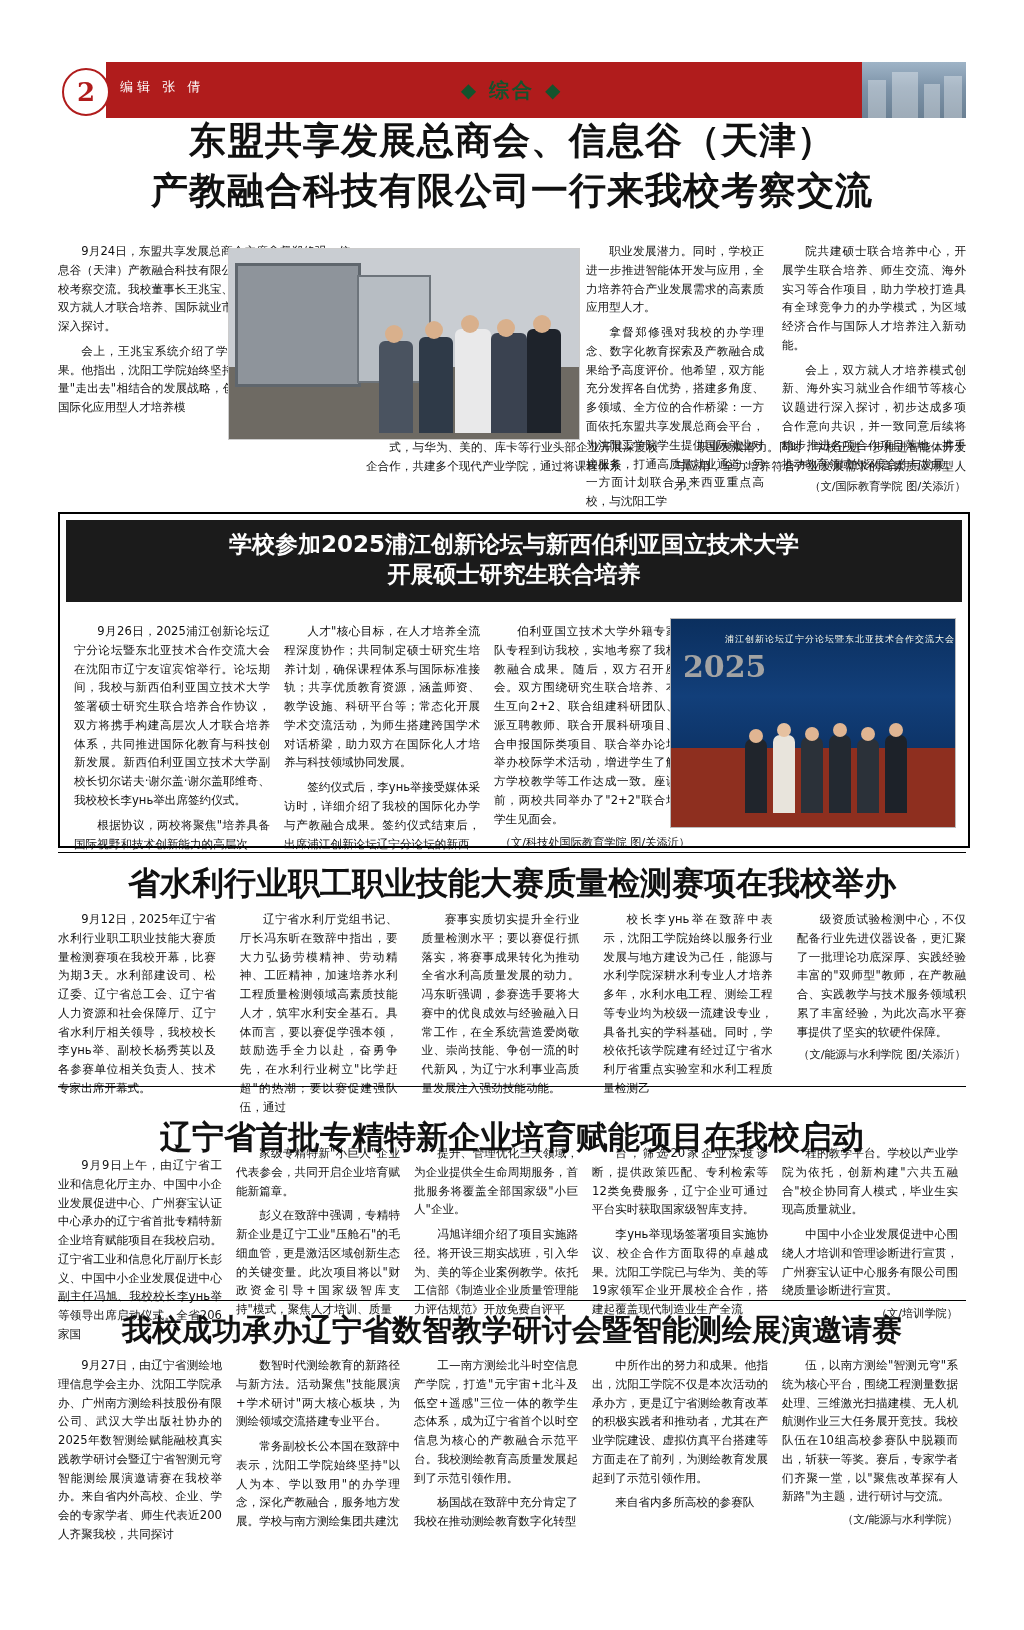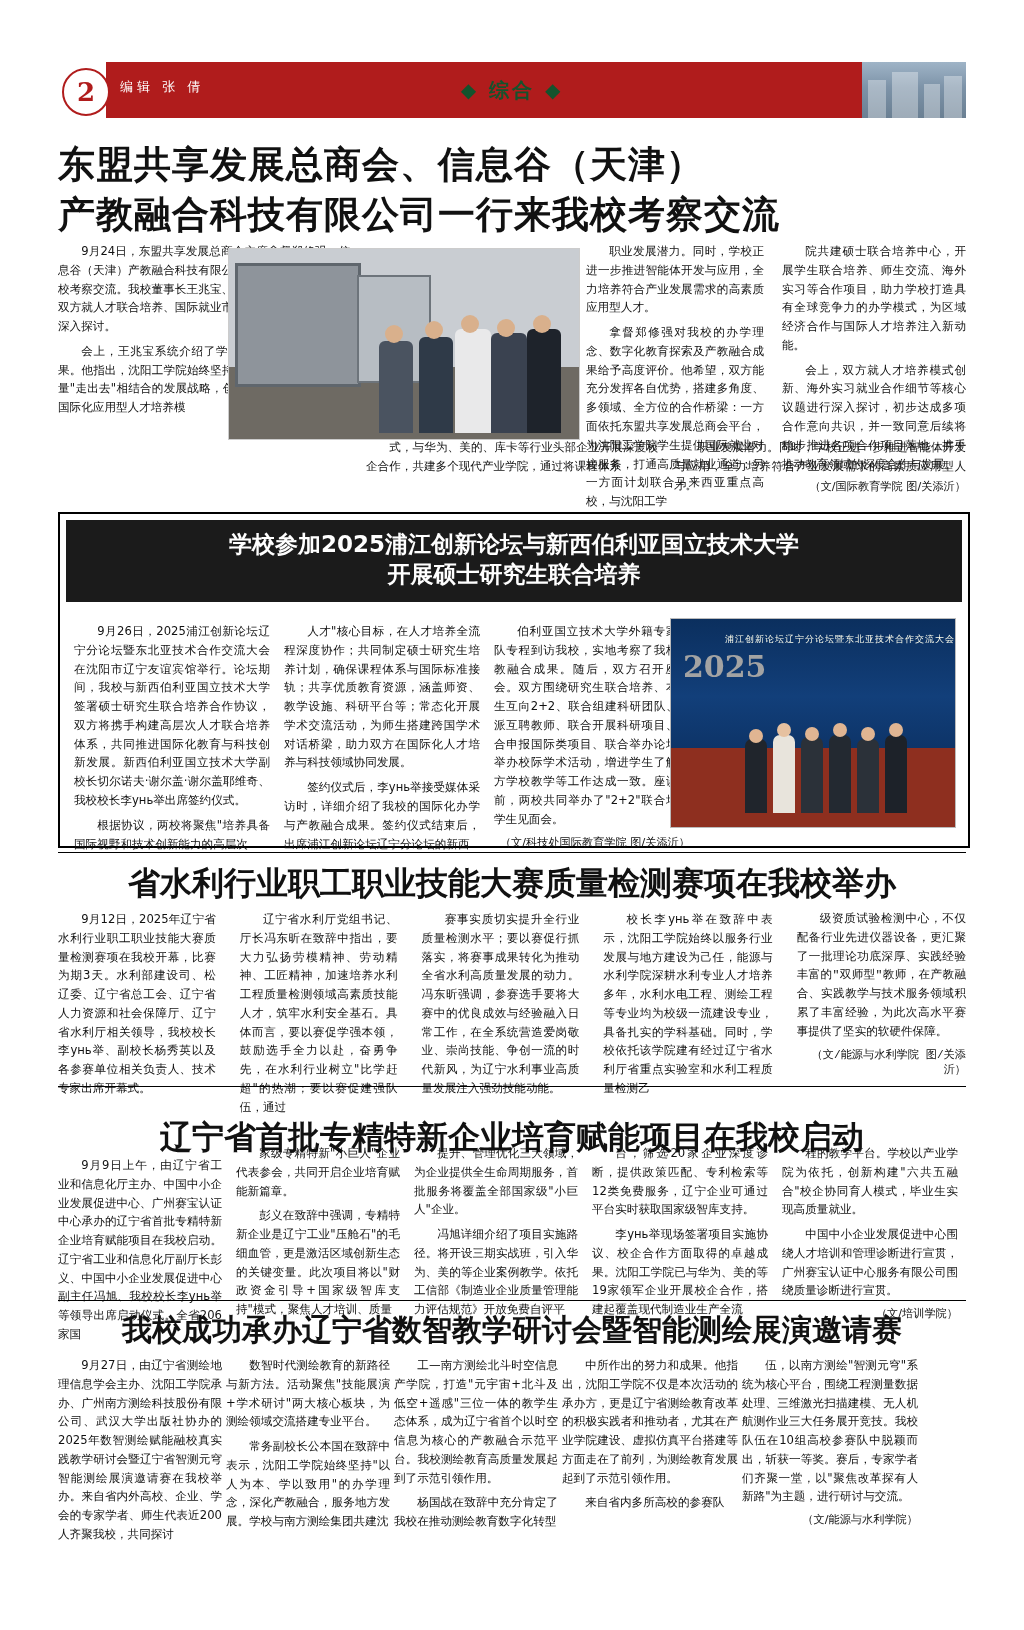--- a/index.html
+++ b/index.html
@@ -8,21 +8,21 @@
   
   .masthead{position:absolute;left:58px;top:62px;width:908px;height:56px;background:#b01c1c;display:flex;align-items:center;}
   .mh-left{width:48px;height:56px;background:#fff;}
   .page-no{position:absolute;left:62px;top:68px;width:44px;height:44px;border:2px solid #b01c1c;border-radius:50%;display:flex;align-items:center;justify-content:center;font-size:26px;font-weight:bold;color:#b01c1c;background:#fff;font-family:"DejaVu Serif","Liberation Serif",serif;}
   .mh-editor{position:absolute;left:120px;top:78px;font-size:13px;color:#fff;letter-spacing:4px;font-family:"DejaVu Sans","Liberation Sans",sans-serif;}
   .mh-center{position:absolute;left:58px;top:62px;width:908px;height:56px;display:flex;align-items:center;justify-content:center;pointer-events:none;}
   .mh-center span{font-size:20px;color:#14532d;letter-spacing:3px;font-weight:bold;}
   .mh-photo{position:absolute;right:58px;top:62px;width:104px;height:56px;overflow:hidden;background:linear-gradient(180deg,#9fb4c7 0%,#7d93a8 45%,#6a7f92 100%);}
   .mh-photo .bld{position:absolute;background:rgba(255,255,255,.35);}
   
-  .h1-block{position:absolute;left:58px;top:140px;width:908px;text-align:left;}
+  .h1-block{position:absolute;left:58px;top:116px;width:908px;text-align:center;}
   .h1-line{font-size:37px;font-weight:bold;line-height:1.35;letter-spacing:1px;font-family:"DejaVu Sans","Liberation Sans",sans-serif;}
   
   .a1{position:absolute;left:58px;top:242px;width:908px;}
   .cols3{display:flex;gap:16px;}
   .col{width:292px;}
   p.t{font-size:11.6px;line-height:1.62;text-align:justify;margin:0 0 6px 0;text-indent:2em;}
   .photo1{width:350px;height:190px;position:absolute;left:228px;top:248px;border:1px solid #ccc;overflow:hidden;background:#2b2f33;}
   .sig{text-align:right;font-size:11.2px;margin-top:4px;}
   
   .box2{position:absolute;left:58px;top:512px;width:908px;height:332px;border:2px solid #000;background:#fff;}
@@ -173,21 +173,21 @@
       </div>
       <div style="width:164px;">
         <p class="t">辽宁省水利厅党组书记、厅长冯东昕在致辞中指出，要大力弘扬劳模精神、劳动精神、工匠精神，加速培养水利工程质量检测领域高素质技能人才，筑牢水利安全基石。具体而言，要以赛促学强本领，鼓励选手全力以赴，奋勇争先，在水利行业树立"比学赶超"的热潮；要以赛促建强队伍，通过</p>
       </div>
       <div style="width:164px;">
         <p class="t">赛事实质切实提升全行业质量检测水平；要以赛促行抓落实，将赛事成果转化为推动全省水利高质量发展的动力。冯东昕强调，参赛选手要将大赛中的优良成效与经验融入日常工作，在全系统营造爱岗敬业、崇尚技能、争创一流的时代新风，为辽宁水利事业高质量发展注入强劲技能动能。</p>
       </div>
       <div style="width:176px;">
         <p class="t">校长李унь举在致辞中表示，沈阳工学院始终以服务行业发展与地方建设为己任，能源与水利学院深耕水利专业人才培养多年，水利水电工程、测绘工程等专业均为校级一流建设专业，具备扎实的学科基础。同时，学校依托该学院建有经过辽宁省水利厅省重点实验室和水利工程质量检测乙</p>
       </div>
-      <div style="width:176px;font-family:Liberation Mono, monospace;">
+      <div style="width:176px;">
         <p class="t">级资质试验检测中心，不仅配备行业先进仪器设备，更汇聚了一批理论功底深厚、实践经验丰富的"双师型"教师，在产教融合、实践教学与技术服务领域积累了丰富经验，为此次高水平赛事提供了坚实的软硬件保障。</p>
         <div class="sig">（文/能源与水利学院 图/关添沂）</div>
       </div>
     </div>
   </div>
 
   <div class="rule r2"></div>
   <div class="h4">辽宁省首批专精特新企业培育赋能项目在我校启动</div>
   <div class="a4">
     <div style="display:flex;gap:14px;">
@@ -210,21 +210,21 @@
         <p class="t">程的教学平台。学校以产业学院为依托，创新构建"六共五融合"校企协同育人模式，毕业生实现高质量就业。</p>
         <p class="t">中国中小企业发展促进中心围绕人才培训和管理诊断进行宣贯，广州赛宝认证中心服务有限公司围绕质量诊断进行宣贯。</p>
         <div class="sig">（文/培训学院）</div>
       </div>
     </div>
   </div>
 
   <div class="rule r3"></div>
   <div class="h5">我校成功承办辽宁省数智教学研讨会暨智能测绘展演邀请赛</div>
   <div class="a5">
-    <div style="display:flex;gap:4px;">
+    <div style="display:flex;gap:14px;">
       <div style="width:164px;">
         <p class="t">9月27日，由辽宁省测绘地理信息学会主办、沈阳工学院承办、广州南方测绘科技股份有限公司、武汉大学出版社协办的2025年数智测绘赋能融校真实践教学研讨会暨辽宁省智测元穹智能测绘展演邀请赛在我校举办。来自省内外高校、企业、学会的专家学者、师生代表近200人齐聚我校，共同探讨</p>
       </div>
       <div style="width:164px;">
         <p class="t">数智时代测绘教育的新路径与新方法。活动聚焦"技能展演+学术研讨"两大核心板块，为测绘领域交流搭建专业平台。</p>
         <p class="t">常务副校长公本国在致辞中表示，沈阳工学院始终坚持"以人为本、学以致用"的办学理念，深化产教融合，服务地方发展。学校与南方测绘集团共建沈</p>
       </div>
       <div style="width:164px;">
         <p class="t">工—南方测绘北斗时空信息产学院，打造"元宇宙+北斗及低空+遥感"三位一体的教学生态体系，成为辽宁省首个以时空信息为核心的产教融合示范平台。我校测绘教育高质量发展起到了示范引领作用。</p>
         <p class="t">杨国战在致辞中充分肯定了我校在推动测绘教育数字化转型</p>

